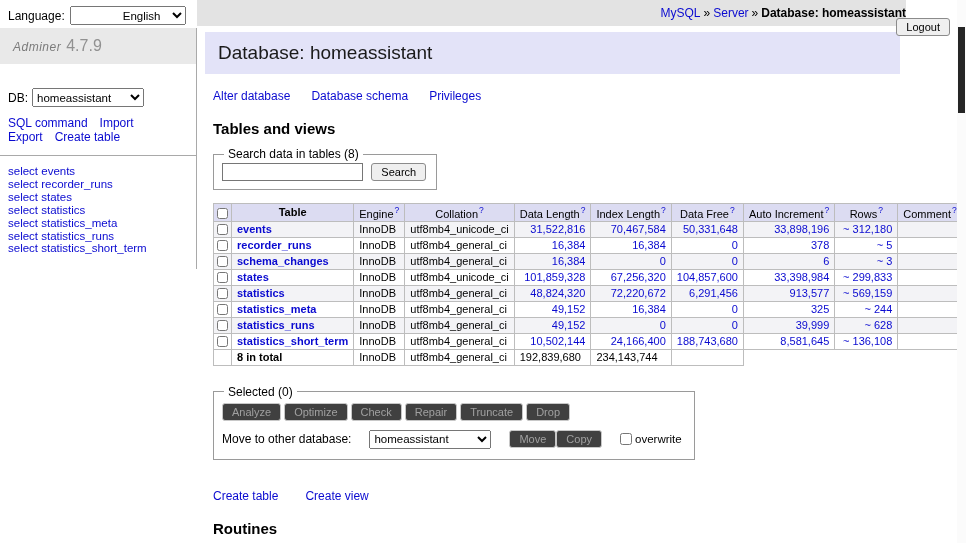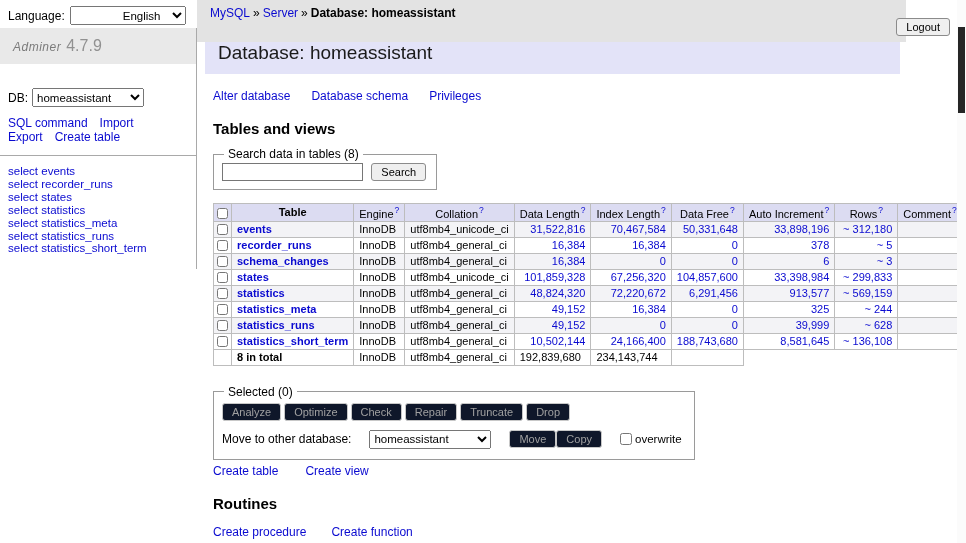--- a/index.html
+++ b/index.html
@@ -19,35 +19,35 @@
   .db-row { padding:24px 0 0 8px; }
   .db-row select { width:112px; height:19px; font-size:11.5px; margin-left:4px; }
   .side-links { padding:9px 0 11px 8px; border-bottom:1px solid #a9a9a9; line-height:14px; }
   .side-links a { margin-right:12px; }
   .table-links { padding:9px 0 8px 8px; }
   .table-links a { display:block; font-size:11.5px; line-height:12.9px; }
 
   
   .content-col { flex:1; position:relative; }
   .breadcrumb-row { position:relative; height:26px; }
-  .breadcrumb { width:709px; height:42px; background:#e3e3e3; line-height:26px; padding-left:13px; }
+  .breadcrumb { width:709px; height:26px; background:#e3e3e3; line-height:26px; padding-left:13px;text-align:right; }
   .breadcrumb .sep { color:#000; margin:0 3px; }
   .logout-btn { position:absolute; right:16px; top:18px; }
   .content { padding-left:16px; }
   .banner { background:#e3e3f8; margin:6px 66px 0 -8px; padding:10px 0 10px 13px;
             font-size:19px; font-weight:normal; color:#1a1a1a; }
   .top-links { margin-top:15px; }
   .top-links a { margin-right:21px; }
   h3 { font-size:15px; font-weight:bold; margin-top:17px; }
   .search-fs { display:inline-block; margin-top:10px; border:1px solid #9a9a9a; padding:2px 10px 8px 8px; }
   legend { padding:0 4px; margin-left:2px; }
   .search-input { width:141px; height:18px; border:1px solid #767676; font-size:11.5px; padding:0 3px; margin-right:5px; }
   .btn { font-family:inherit; font-size:11px; padding:2px 9px; background:#efefef;
          border:1px solid #8b8b8b; border-radius:3px; color:#000; }
-  .btn:disabled { color:#a0a0a0; background:#0f172a; border-color:#c8c8c8; }
+  .btn:disabled { color:#a0a0a0; background:#404040; border-color:#c8c8c8; }
 
   table.tables { border-collapse:collapse; margin-top:13px; font-size:11px; }
   .tables th, .tables td { border:1px solid #bdbdbd; padding:1px 5px; height:16px; white-space:nowrap; }
   .tables thead th { background:#dcdcf2; font-weight:normal; text-align:center; }
   .tables thead th.col-table { font-weight:bold; }
   .tables sup { font-size:8.5px; color:#0a0ad0; margin-left:1px; }
   .tables tbody tr:nth-child(odd) { background:#f3f3f6; }
   .tables td.chk, .tables th.chk { text-align:center; padding:1px 2px; }
   .tables input[type=checkbox] { width:11px; height:11px; vertical-align:middle; }
   .tables td.tname a { font-weight:bold; }
@@ -57,21 +57,21 @@
   .tables tfoot th.total { font-weight:bold; text-align:left; }
   .tables tfoot td.num { text-align:left; }
 
   .selected-fs { display:inline-block; margin-top:19px; border:1px solid #9a9a9a; padding:4px 12px 10px 8px; }
   .btn-row .btn { margin-right:3px; }
   .move-row { margin-top:9px; display:flex; align-items:center; gap:18px; white-space:nowrap; }
   .move-row select { width:122px; height:19px; font-size:11.5px; }
   .ovr { display:inline-flex; align-items:center; gap:3px; font-size:11.5px; }
   .ovr input { width:12px; height:12px; }
 
-  .bottom-links { margin-top:4px; }
+  .bottom-links { margin-top:29px; }
   .bottom-links a { margin-right:27px; }
   .routine-links { margin-top:13px; }
   .routine-links a { margin-right:25px; }
 
   .scrollbar { position:absolute; top:0; right:0; width:9px; height:543px; background:#fbfbfb; }
   .scroll-thumb { position:absolute; top:27px; left:1px; width:7px; height:86px; background:#262626; }
 </style>
 </head>
 <body>
 

